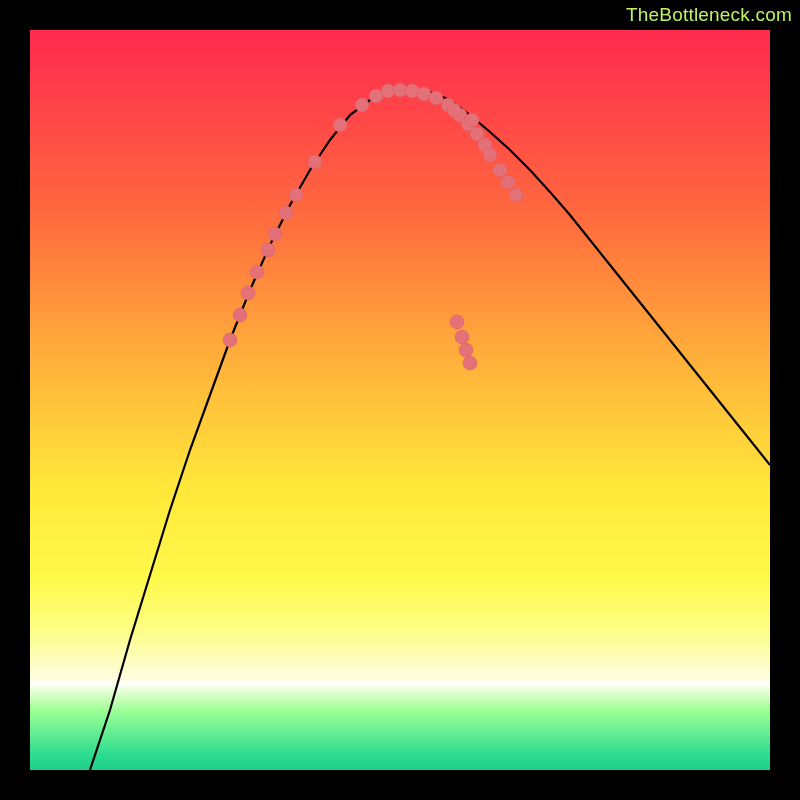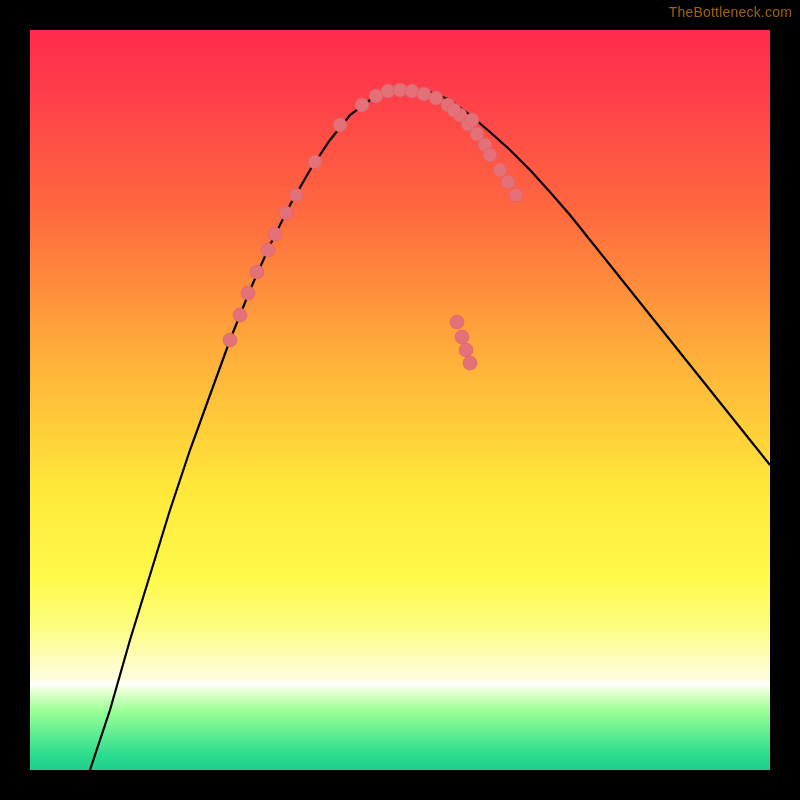--- a/index.html
+++ b/index.html
@@ -45,22 +45,22 @@
       #e8ffd4 89.3%,
       #9cff96 92%,
       #2bdc8e 98%,
       #1fce8d 100%
     );
   }
   .watermark {
     position: absolute;
     top: 4px;
     right: 8px;
-    color: #a16207;
-    font-size: 14px;
+    color: #bef264;
+    font-size: 19px;
     letter-spacing: 0.2px;
     user-select: none;
   }
   svg.curve {
     position: absolute;
     inset: 0;
     width: 740px;
     height: 740px;
   }
   .dot {

